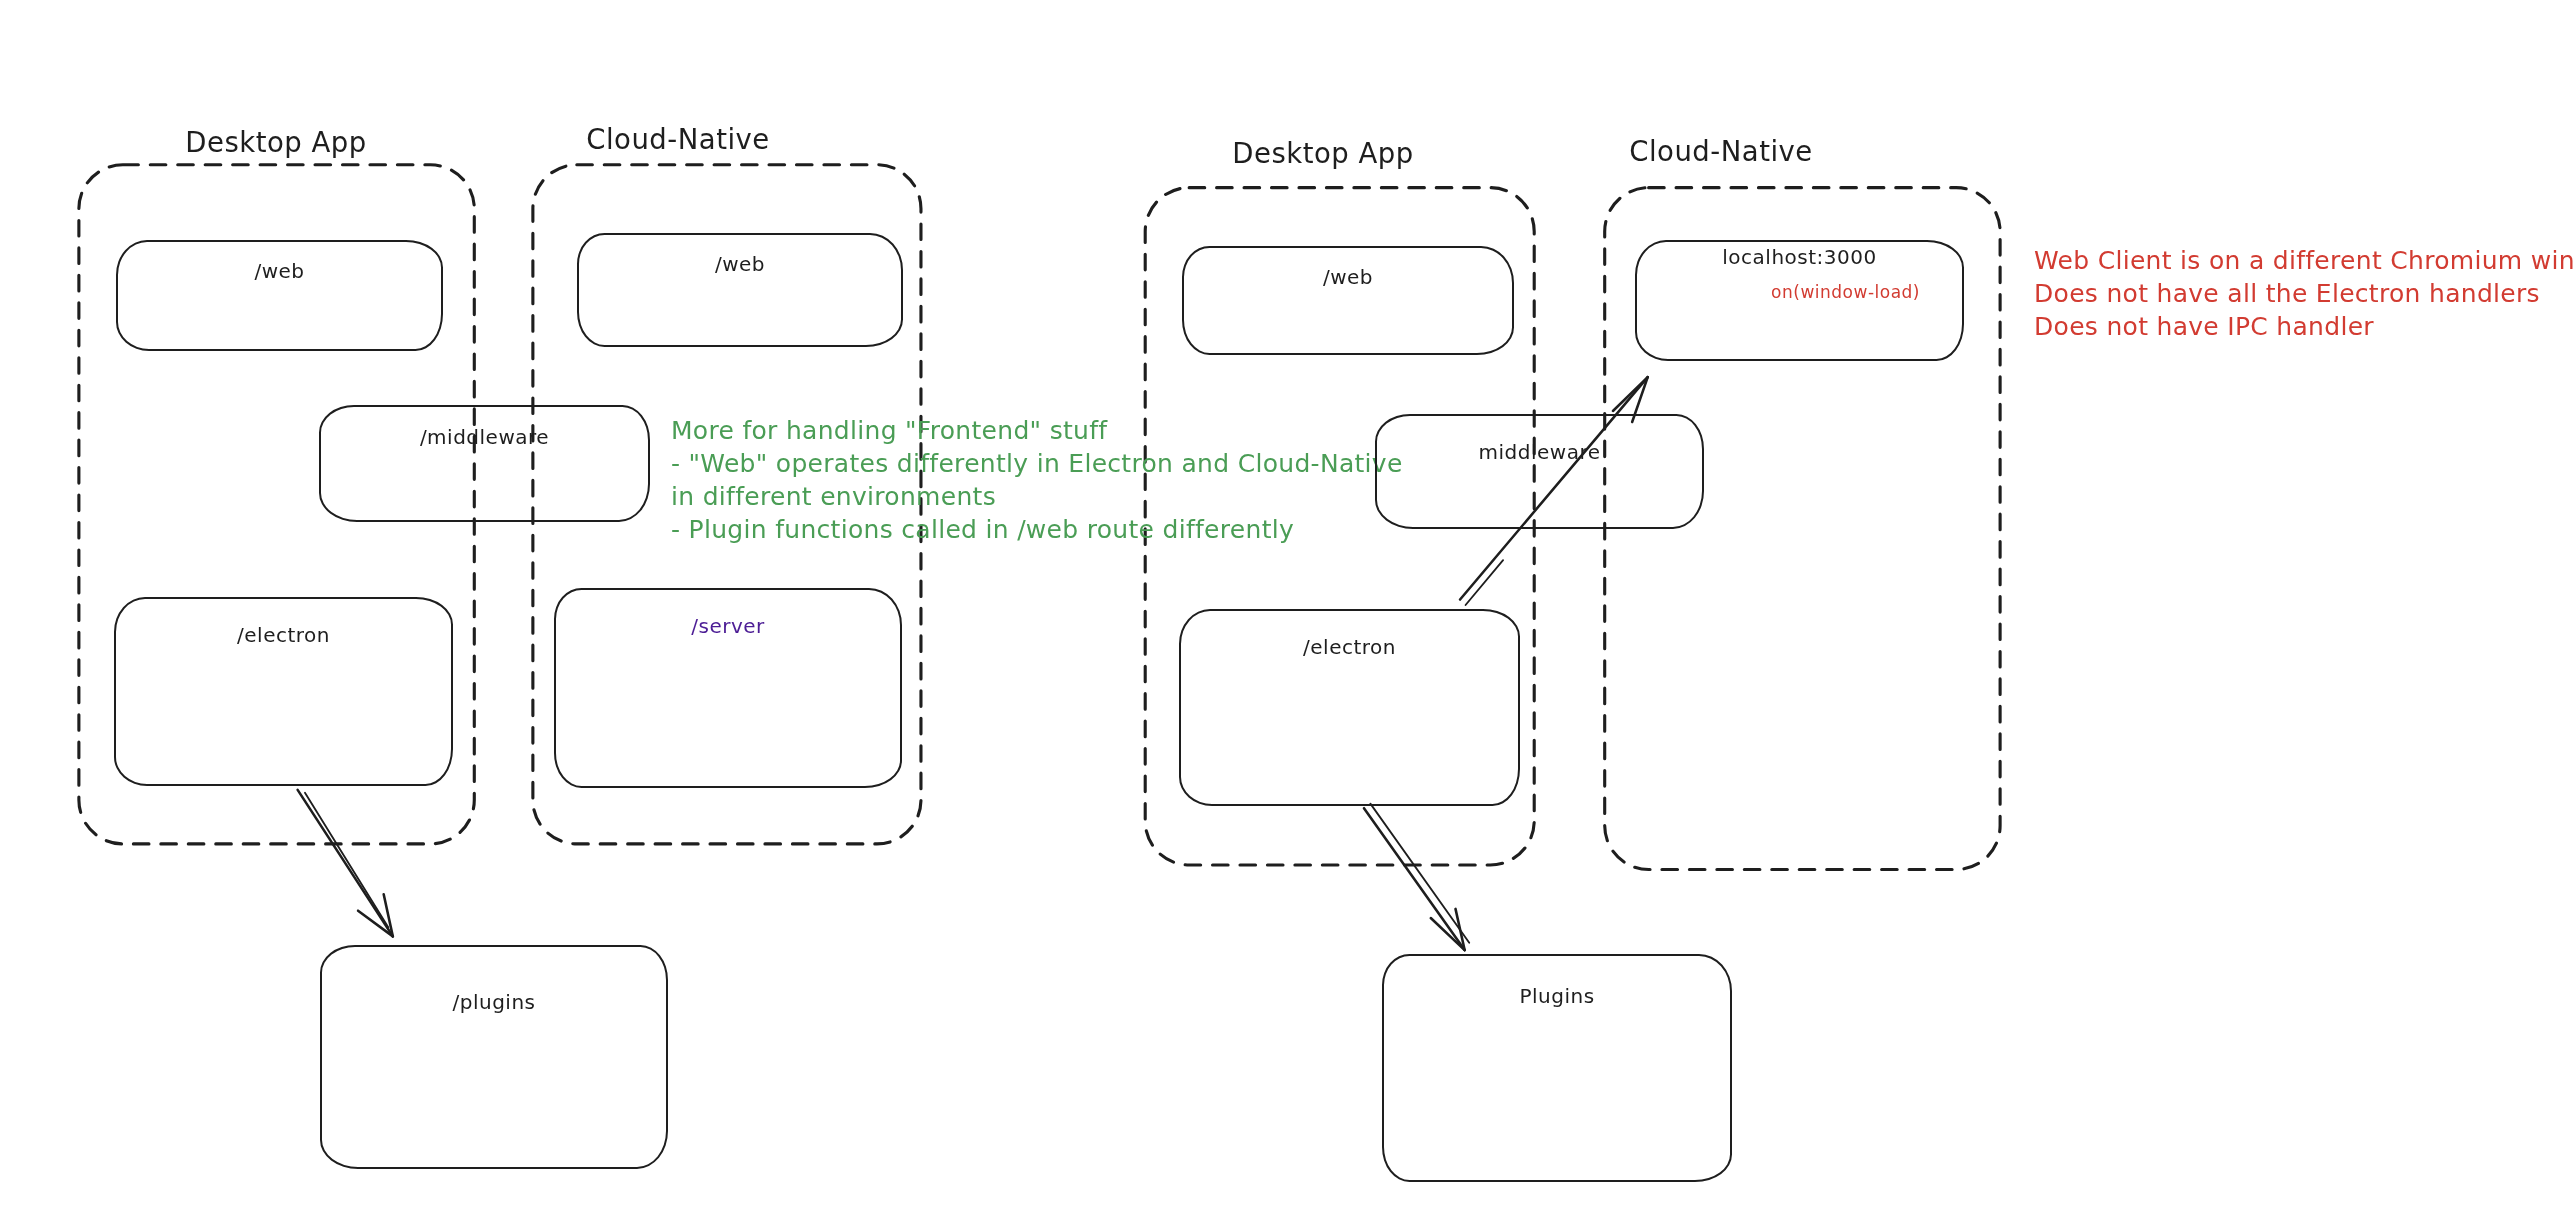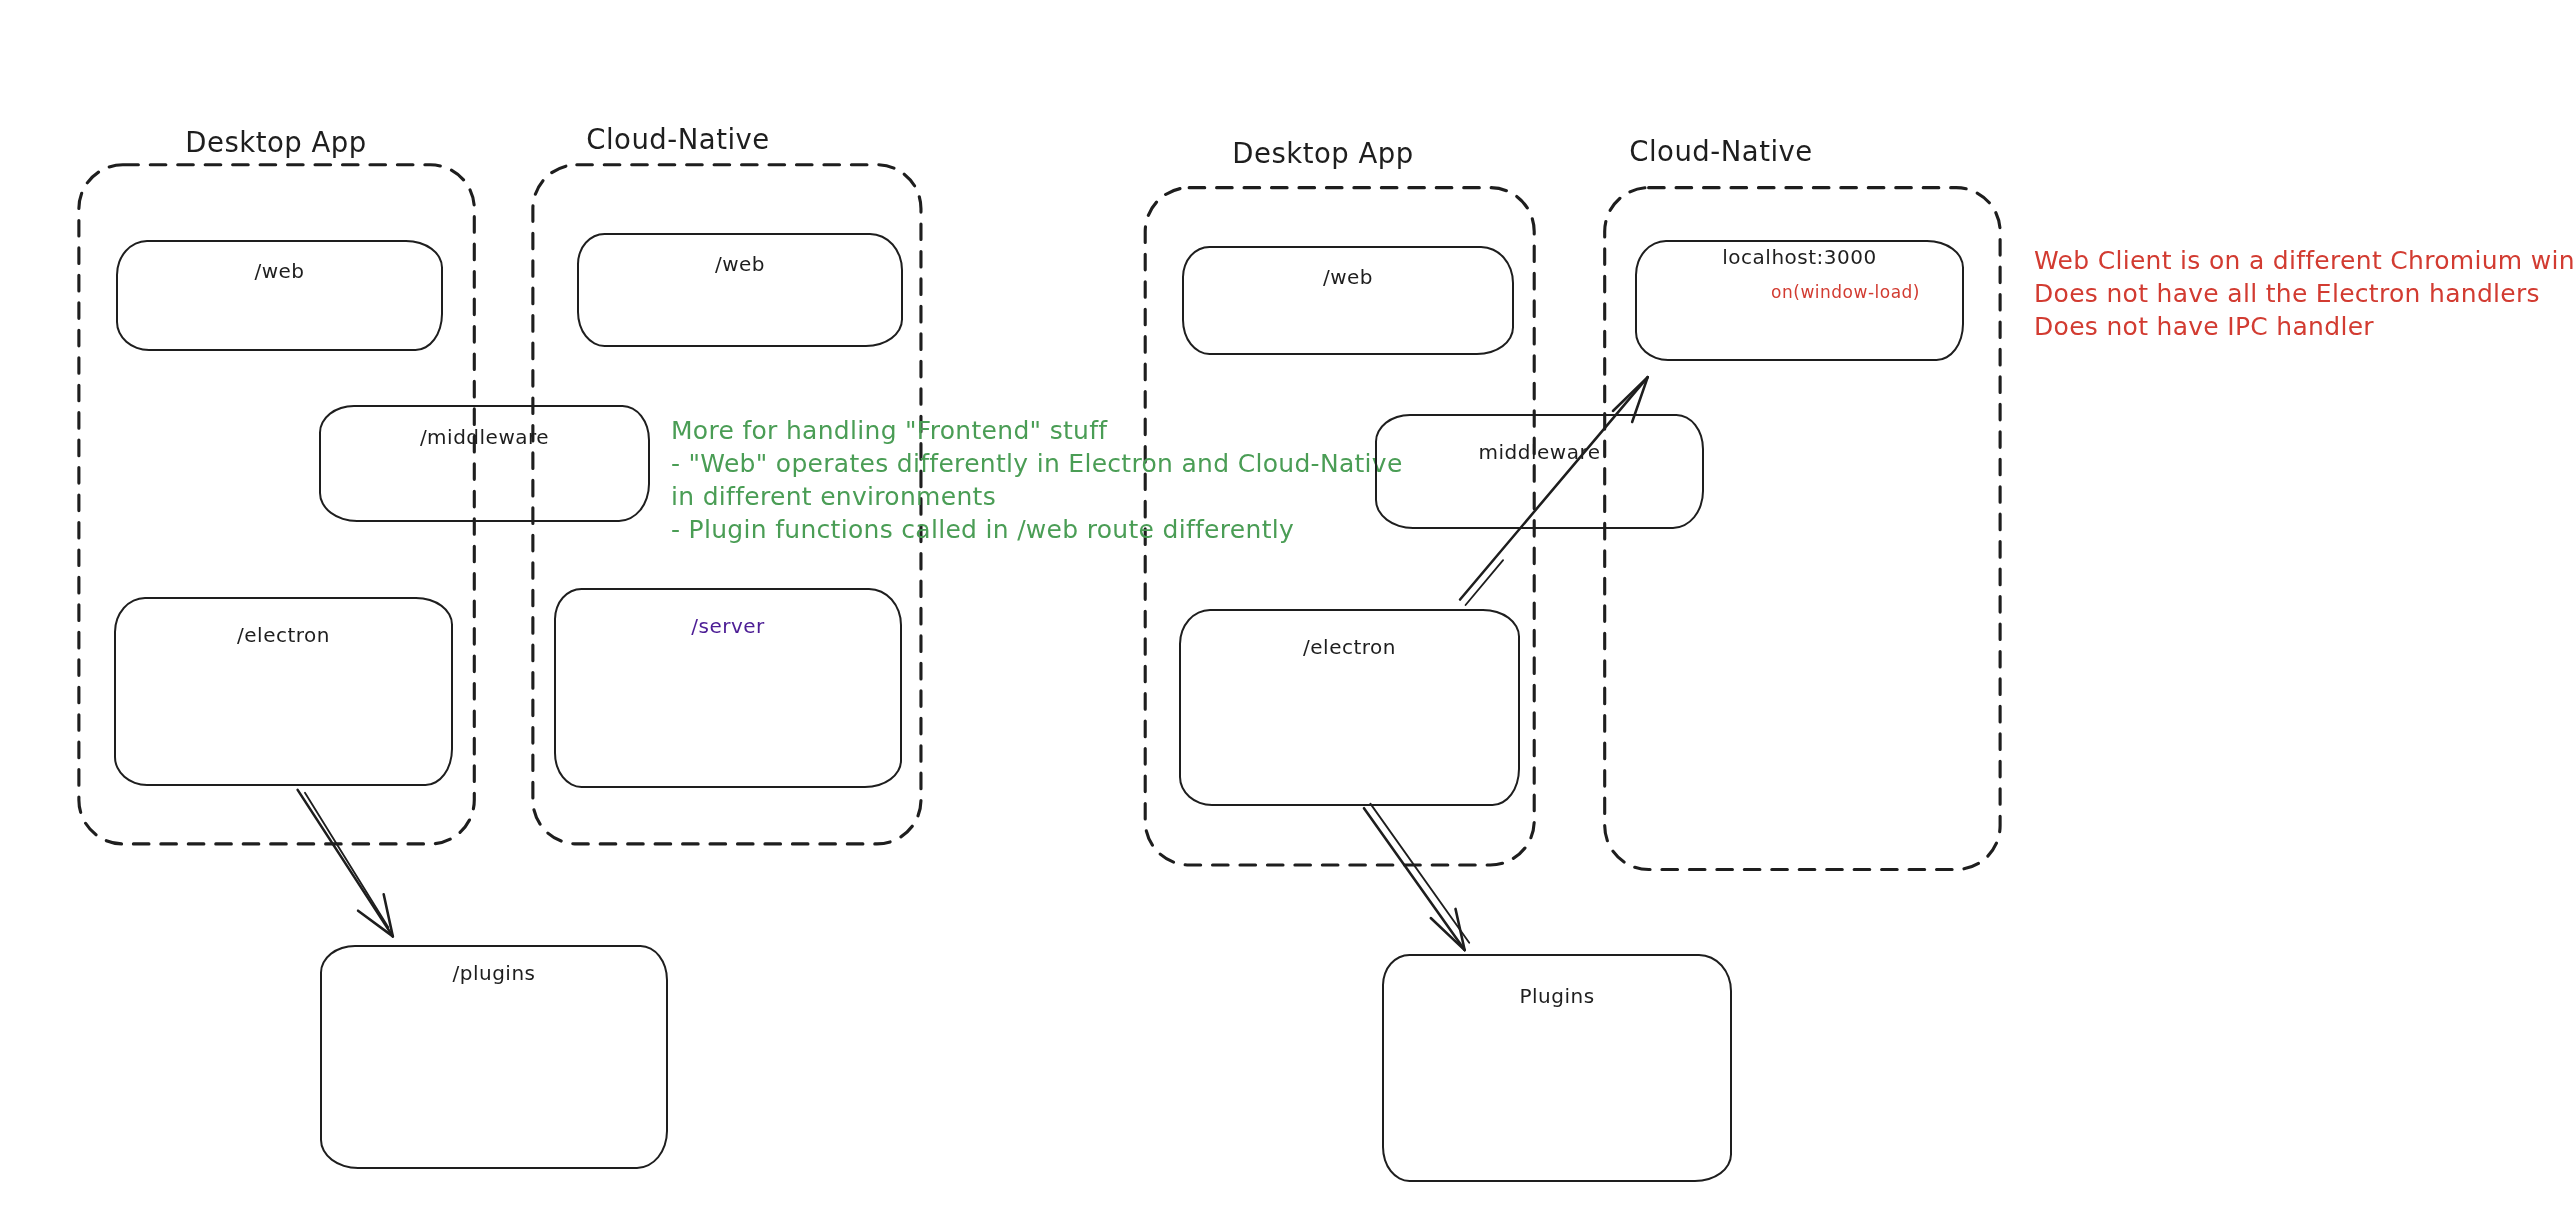--- a/index.html
+++ b/index.html
@@ -116,21 +116,21 @@
 
   <div class="box r1" style="left:114px; top:597px; width:339px; height:189px;">
     <div class="box-label" style="margin-top:24px;">/electron</div>
   </div>
 
   <div class="box r2" style="left:554px; top:588px; width:348px; height:200px;">
     <div class="box-label" style="margin-top:24px; color:#4c1d95;">/server</div>
   </div>
 
   <div class="box r3" style="left:320px; top:945px; width:348px; height:224px;">
-    <div class="box-label" style="margin-top:14px;">/plugins</div>
+    <div class="box-label" style="margin-top:43px;">/plugins</div>
   </div>
 
   <div class="note" style="left:671px; top:414px; color:#4a9d55;">
     <div>More for handling "Frontend" stuff</div>
     <div>- "Web" operates differently in Electron and Cloud-Native</div>
     <div>in different environments</div>
     <div>- Plugin functions called in /web route differently</div>
   </div>
 
   <div class="group-title" style="left:1323px; top:137px;">Desktop App</div>

